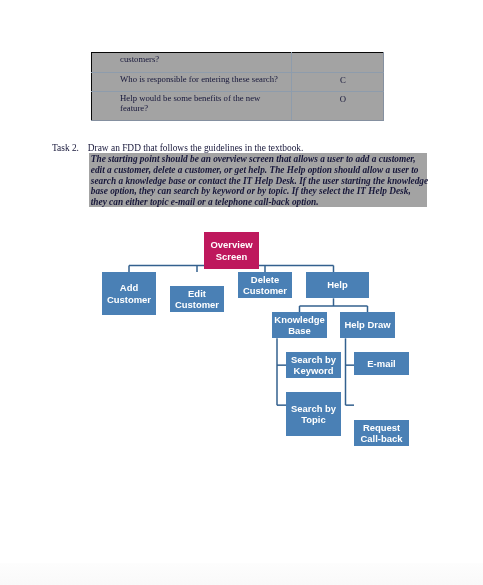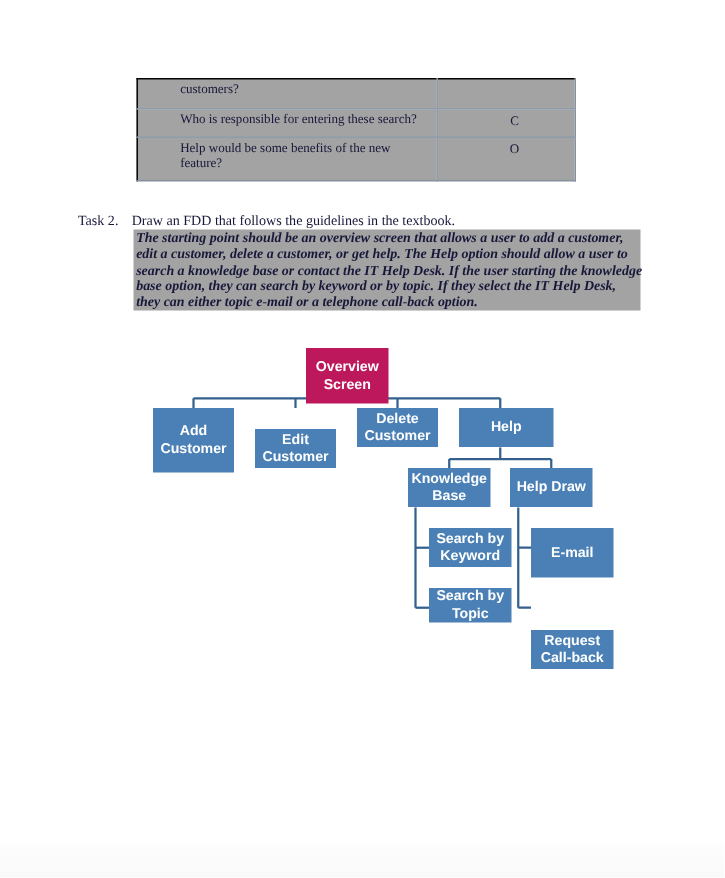--- a/index.html
+++ b/index.html
@@ -123,24 +123,24 @@
       </div>
       <div class="node" style="left: 272px; top: 312px; width: 55px; height: 26.3px; background: rgb(74, 128, 181); color: rgb(255, 255, 255);">
         <span>Knowledge Base</span>
       </div>
       <div class="node" style="left: 340px; top: 312px; width: 55px; height: 26.3px; background: rgb(74, 128, 181); color: rgb(255, 255, 255);">
         <span>Help Draw</span>
       </div>
       <div class="node" style="left: 286px; top: 352px; width: 55px; height: 26.3px; background: rgb(74, 128, 181); color: rgb(255, 255, 255); align-items: center;">
         <span>Search by Keyword</span>
       </div>
-      <div class="node" style="left: 354px; top: 352px; width: 55px; height: 33px; background: rgb(74, 128, 181); color: rgb(255, 255, 255);">
+      <div class="node" style="left: 354px; top: 352px; width: 55px; height: 23px; background: rgb(74, 128, 181); color: rgb(255, 255, 255);">
         <span>E-mail</span>
       </div>
-      <div class="node" style="left: 286px; top: 392px; width: 55px; height: 23px; background: rgb(74, 128, 181); color: rgb(255, 255, 255);">
+      <div class="node" style="left: 286px; top: 392px; width: 55px; height: 44px; background: rgb(74, 128, 181); color: rgb(255, 255, 255);">
         <span>Search by Topic</span>
       </div>
       <div class="node" style="left: 354px; top: 392px; width: 55px; height: 26.3px; background: rgb(74, 128, 181); color: rgb(255, 255, 255); margin-top: 28px;">
         <span>Request Call-back</span>
       </div>
     </div>
 
   <div class="footband"></div>
 </div>
 

